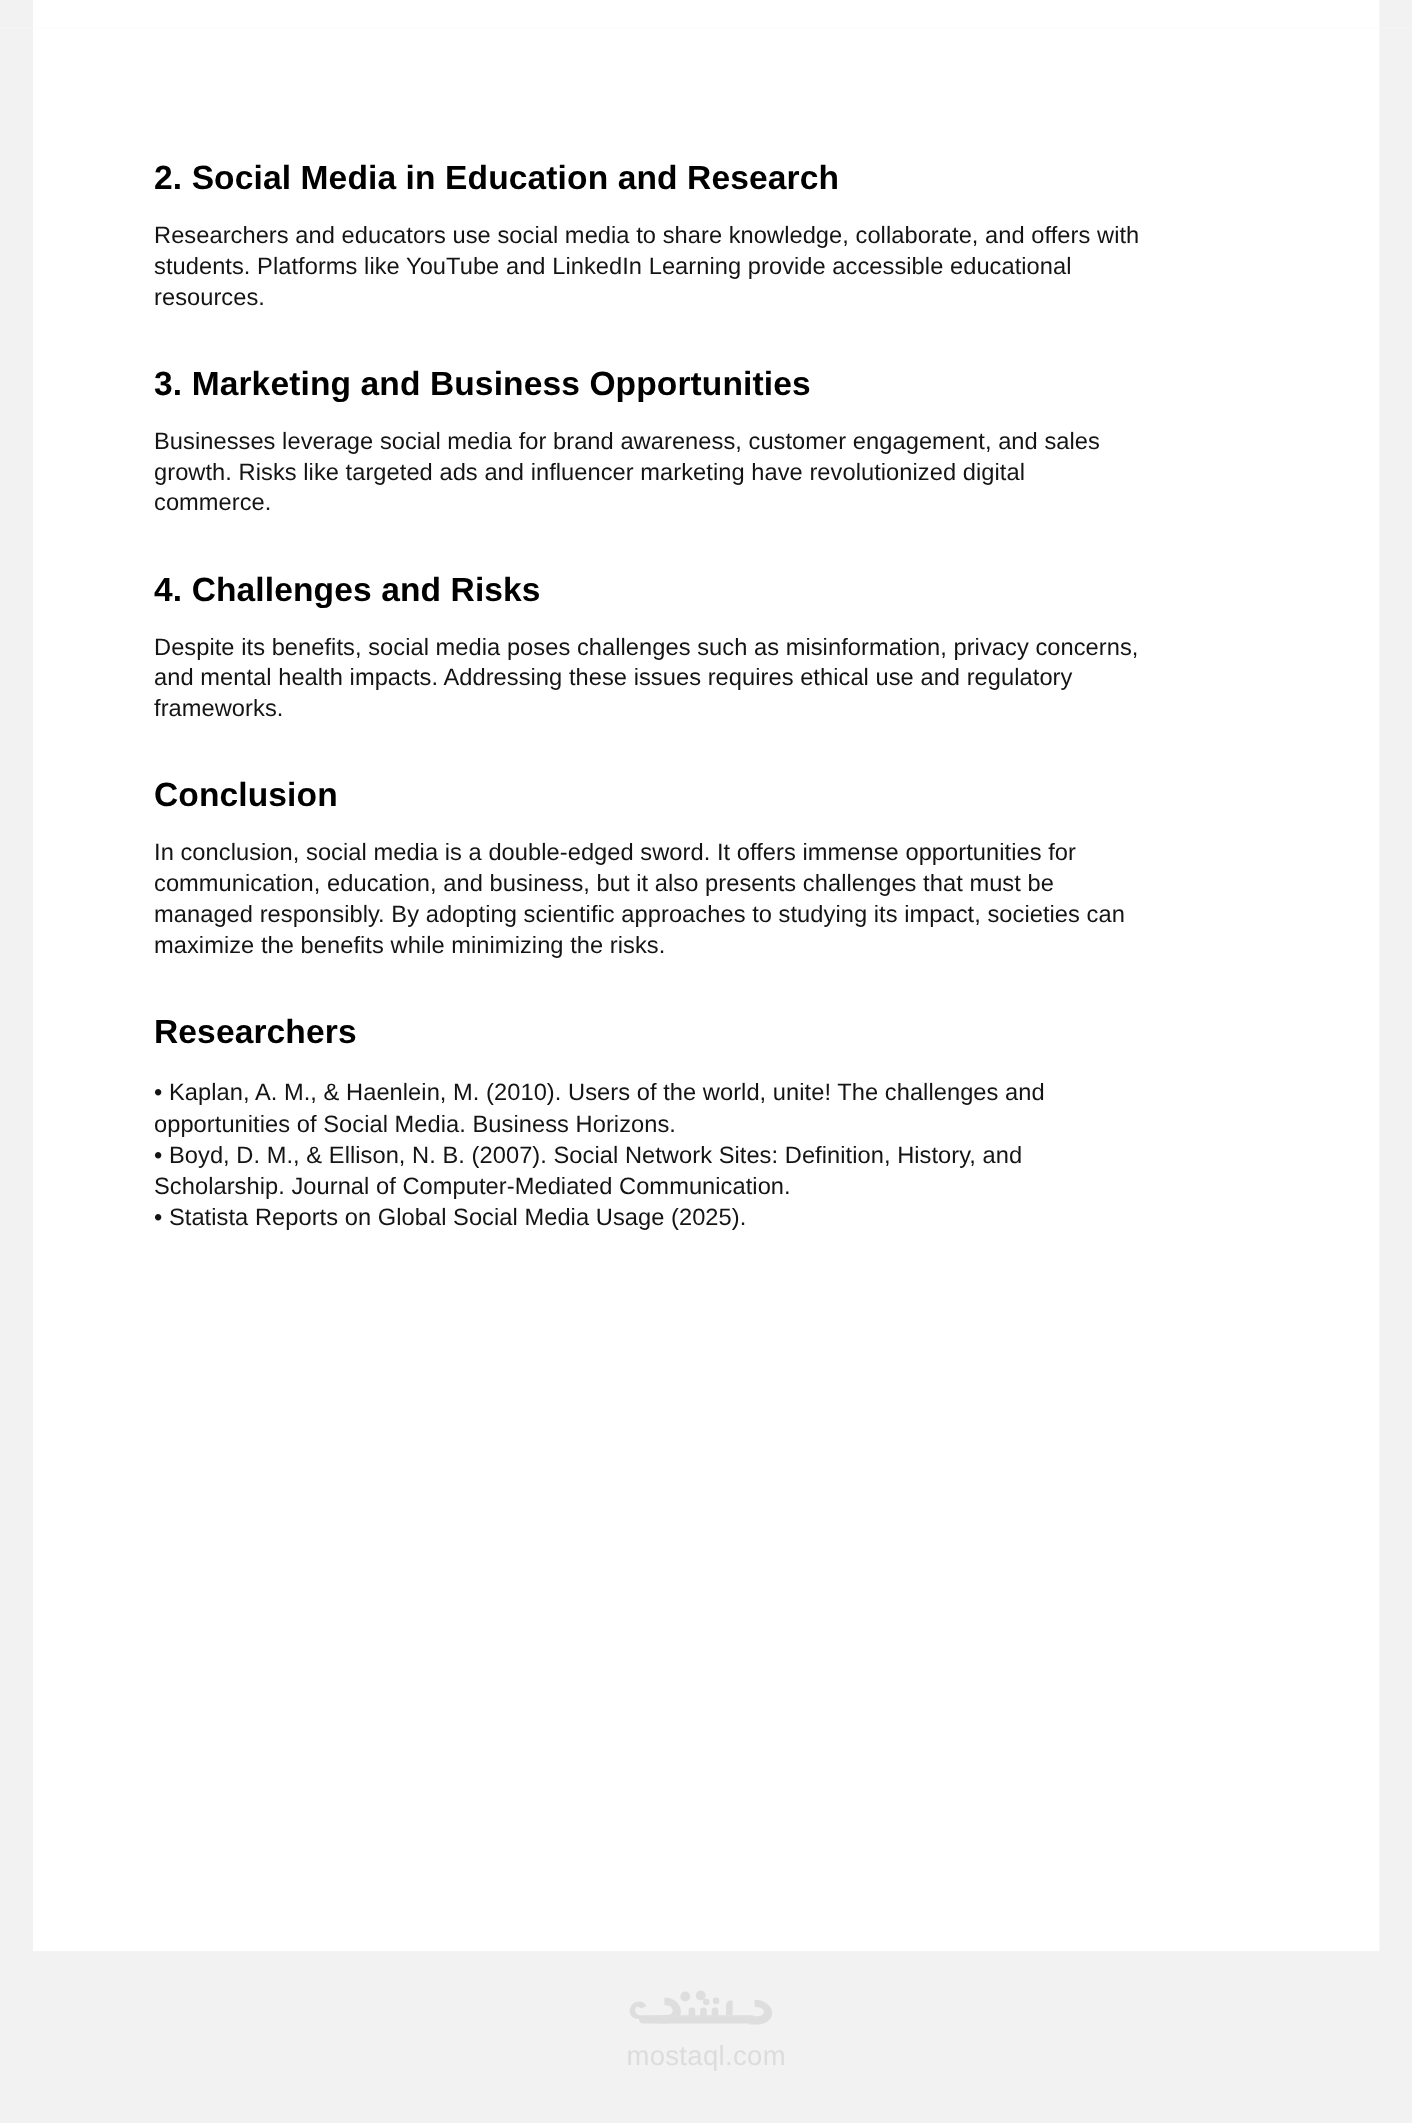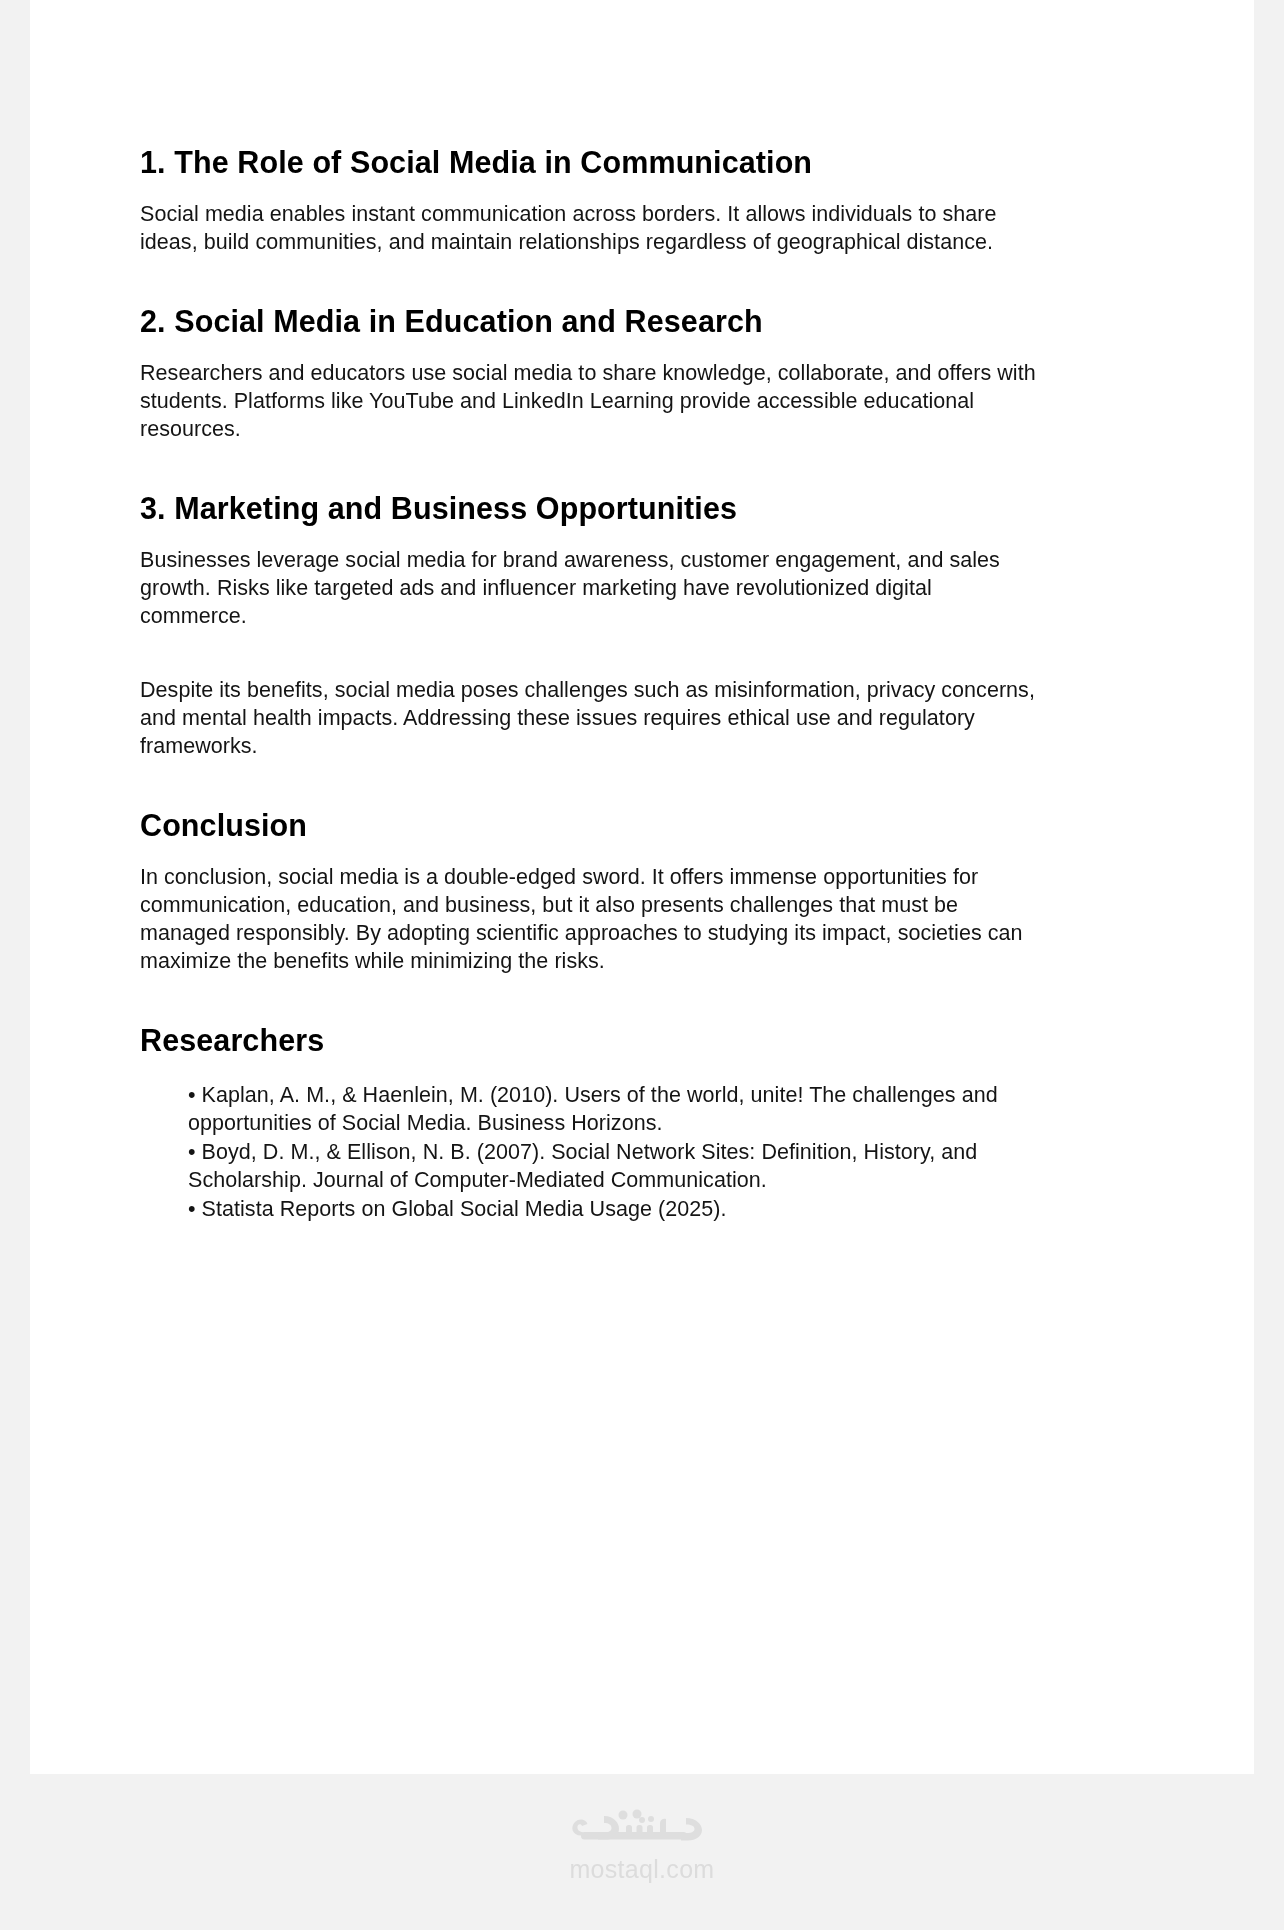--- a/index.html
+++ b/index.html
@@ -88,21 +88,20 @@
     margin-bottom: 46px;
   }
   .section-block:last-child { margin-bottom: 0; }
 
   .ref-block h2.section-heading {
     margin-bottom: 22px;
   }
 
   .ref-list {
     list-style: none;
-    margin-left: 48px;
   }
   .ref-item {
     font-family: "Liberation Sans Narrow", "Liberation Sans", sans-serif;
     font-size: 21.5px;
     color: #141414;
     line-height: 1.32;
     letter-spacing: 0.05px;
   }
 
   
@@ -143,36 +142,33 @@
 <div class="viewport">
 
   <div class="top-strip">
     <div class="top-strip-left"></div>
     <div class="top-strip-right"></div>
   </div>
 
   <div class="page-sheet">
     <div class="doc-body">
 
-      <div class="section-block">
-        <h2 class="section-heading">1. The Role of Social Media in Communication</h2>
-        <p class="section-para">Social media enables instant communication across borders. It allows individuals to share ideas, build communities, and maintain relationships regardless of geographical distance.</p>
-      </div>
 
       <div class="section-block">
         <h2 class="section-heading">2. Social Media in Education and Research</h2>
         <p class="section-para">Researchers and educators use social media to share knowledge, collaborate, and offers with students. Platforms like YouTube and LinkedIn Learning provide accessible educational resources.</p>
       </div>
 
       <div class="section-block">
         <h2 class="section-heading">3. Marketing and Business Opportunities</h2>
         <p class="section-para">Businesses leverage social media for brand awareness, customer engagement, and sales growth. Risks like targeted ads and influencer marketing have revolutionized digital commerce.</p>
       </div>
 
       <div class="section-block">
+        <h2 class="section-heading">4. Challenges and Risks</h2>
         <p class="section-para">Despite its benefits, social media poses challenges such as misinformation, privacy concerns, and mental health impacts. Addressing these issues requires ethical use and regulatory frameworks.</p>
       </div>
 
       <div class="section-block">
         <h2 class="section-heading">Conclusion</h2>
         <p class="section-para">In conclusion, social media is a double-edged sword. It offers immense opportunities for communication, education, and business, but it also presents challenges that must be managed responsibly. By adopting scientific approaches to studying its impact, societies can maximize the benefits while minimizing the risks.</p>
       </div>
 
       <div class="section-block ref-block">
         <h2 class="section-heading">Researchers</h2>

